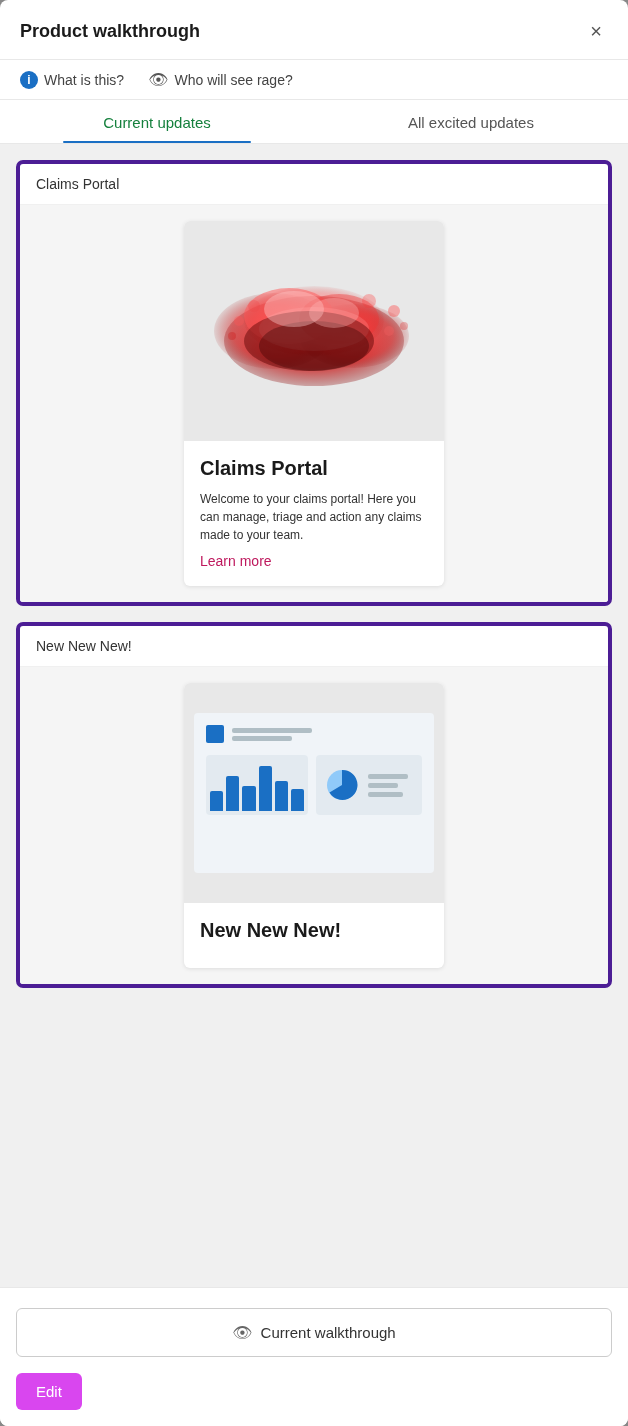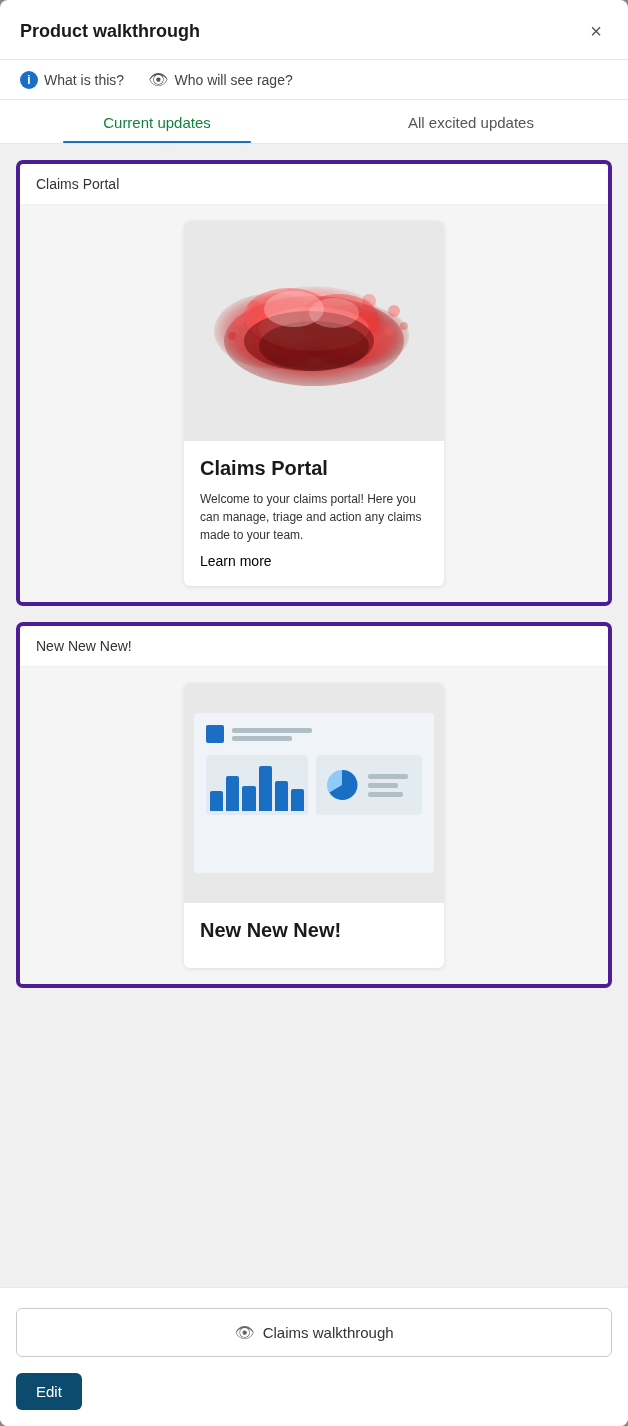--- a/index.html
+++ b/index.html
@@ -154,21 +154,21 @@
       color: #1a1a1a;
       margin-bottom: 10px;
     }
     .inner-card-desc {
       font-size: 12px;
       color: #333;
       line-height: 1.5;
       margin-bottom: 8px;
     }
     .learn-more {
-      color: #000000;
+      color: #be185d;
       font-size: 14px;
       text-decoration: none;
       cursor: pointer;
     }
 
     
     .dashboard-preview {
       width: 240px;
       height: 160px;
       background: #f0f4f8;
@@ -258,21 +258,21 @@
       font-size: 15px;
       color: #333;
       cursor: pointer;
       display: flex;
       align-items: center;
       justify-content: center;
       gap: 8px;
       margin-bottom: 16px;
     }
     .edit-btn {
-      background: #0c4a6e;
+      background: #d946ef;
       color: white;
       border: none;
       border-radius: 6px;
       padding: 10px 20px;
       font-size: 15px;
       font-weight: 500;
       cursor: pointer;
     }
 
     .eye-icon-btn {
@@ -413,18 +413,18 @@
         </div>
       </div>
     </div>
 
     <div style="height: 16px;"></div>
   </div>
 
   <div class="footer-area">
     <button class="preview-btn">
       <span class="eye-icon-btn">👁</span>
-      <span>Claims walkthrough</span>
+      <span>Current walkthrough</span>
     </button>
     <button class="edit-btn">Edit</button>
   </div>
 
 </div>
 
 </body></html>

